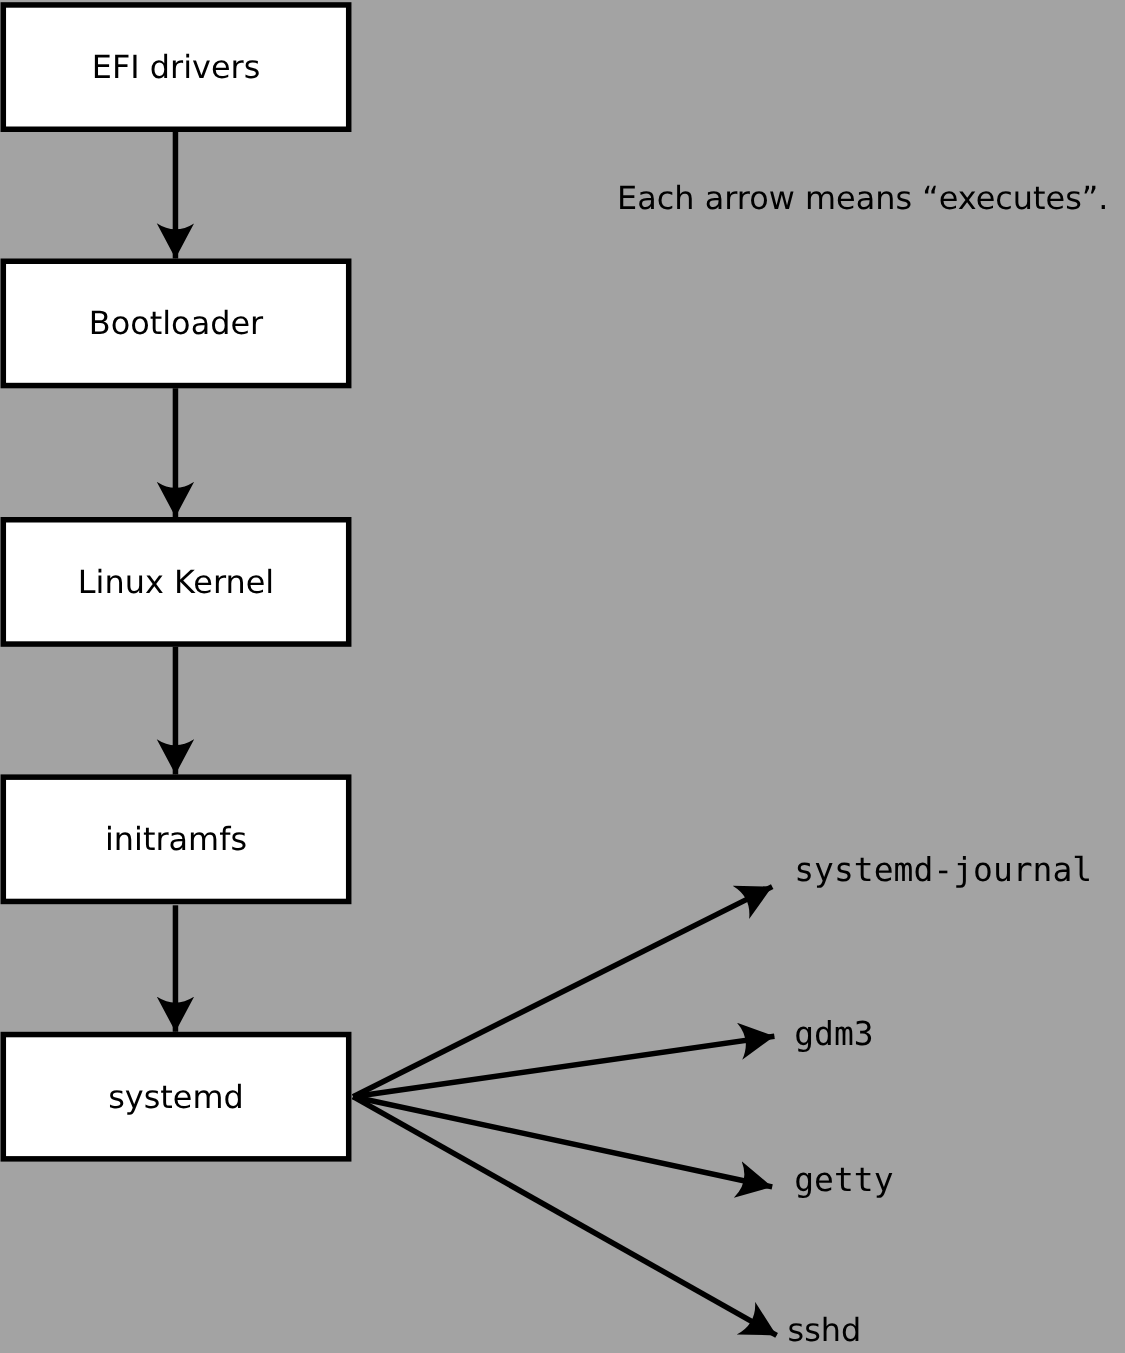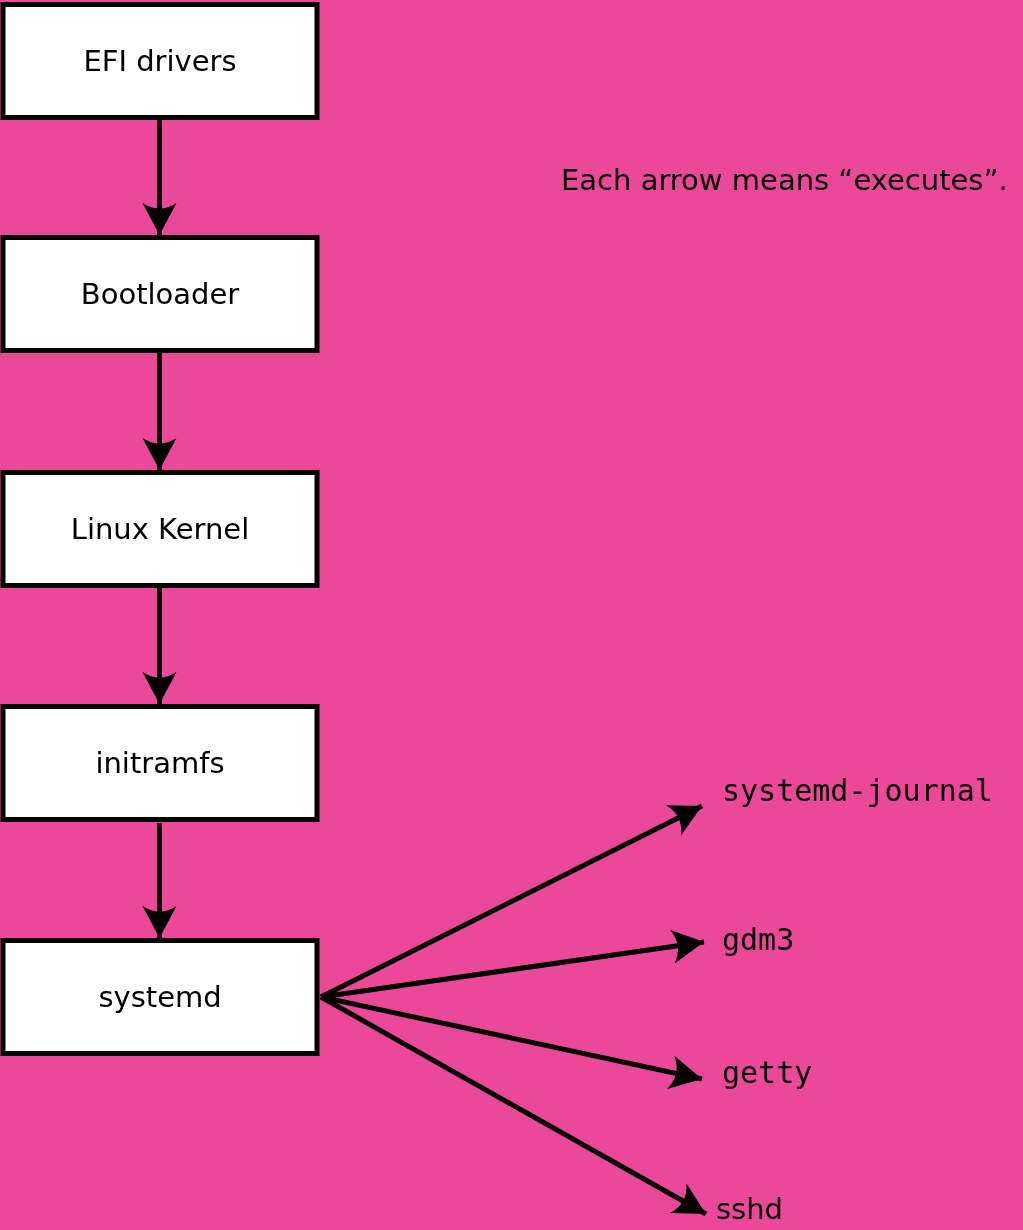--- a/index.html
+++ b/index.html
@@ -4,21 +4,21 @@
 <style>
   html, body {
     margin: 0;
     padding: 0;
     background: #ffffff;
   }
   .canvas {
     position: relative;
     width: 1023px;
     height: 1230px;
-    background: #ec4899;
+    background: #a3a3a3;
     overflow: hidden;
   }
   svg { display: block; }
   .box-rect {
     fill: #ffffff;
     stroke: #000000;
     stroke-width: 5;
   }
   .edge {
     fill: none;

